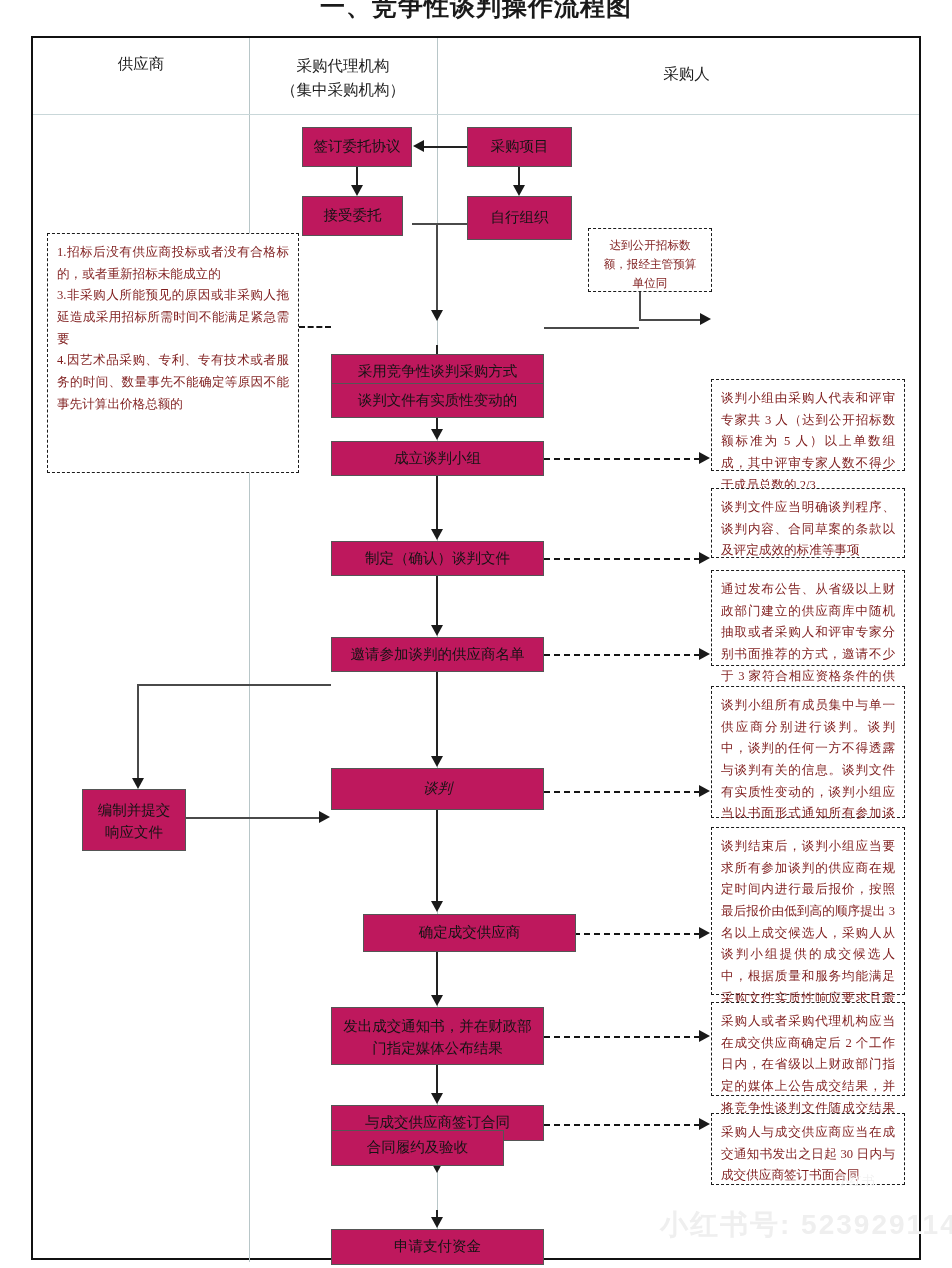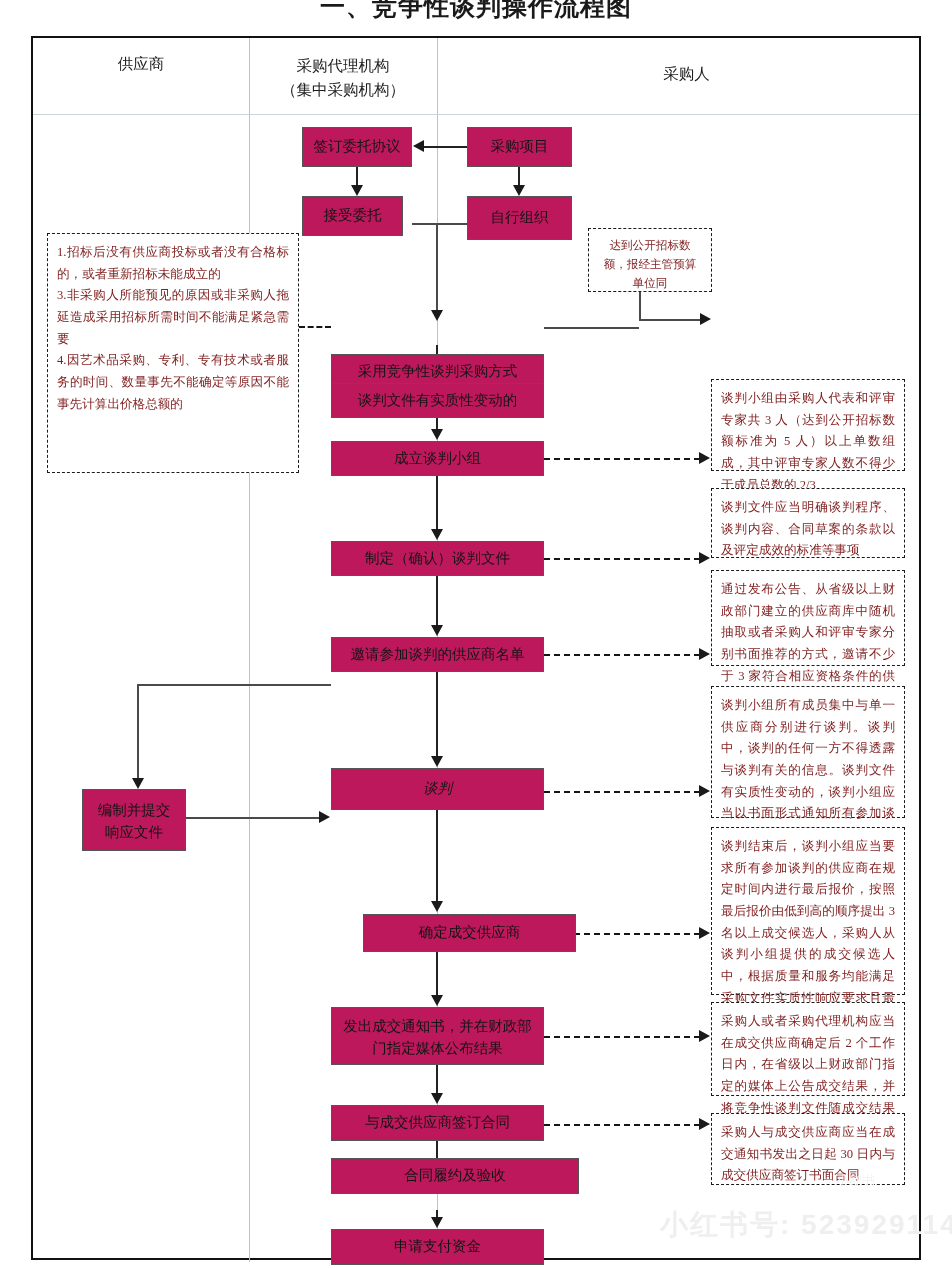--- a/index.html
+++ b/index.html
@@ -288,21 +288,21 @@
 
   <div class="pbox" style="left:298px; top:1067px; width:213px; height:36px;">与成交供应商签订合同</div>
   <div class="vline w2" style="left:403px; top:1027px; height:29px;"></div>
   <div class="arrow-down" style="left:397.5px; top:1055px;"></div>
 
   <div class="dline-h" style="left:511px; top:1086px; width:156px;"></div>
   <div class="arrow-right" style="left:666px; top:1080px;"></div>
 
   <div class="note" style="left:678px; top:1075px; width:194px; height:72px;">采购人与成交供应商应当在成交通知书发出之日起 30 日内与成交供应商签订书面合同</div>
 
-  <div class="pbox" style="left:298px; top:1120px; width:248px; height:36px;">合同履约及验收</div>
+  <div class="pbox" style="left:298px; top:1092px; width:173px; height:36px;">合同履约及验收</div>
   <div class="vline w2" style="left:403px; top:1103px; height:22px;"></div>
   <div class="arrow-down" style="left:397.5px; top:1124px;"></div>
 
   <div class="pbox" style="left:298px; top:1191px; width:213px; height:36px;">申请支付资金</div>
   <div class="vline w2" style="left:403px; top:1172px; height:8px;"></div>
   <div class="arrow-down" style="left:397.5px; top:1179px;"></div>
 
 </div>
 
 <div id="watermark-logo">小红书</div>

